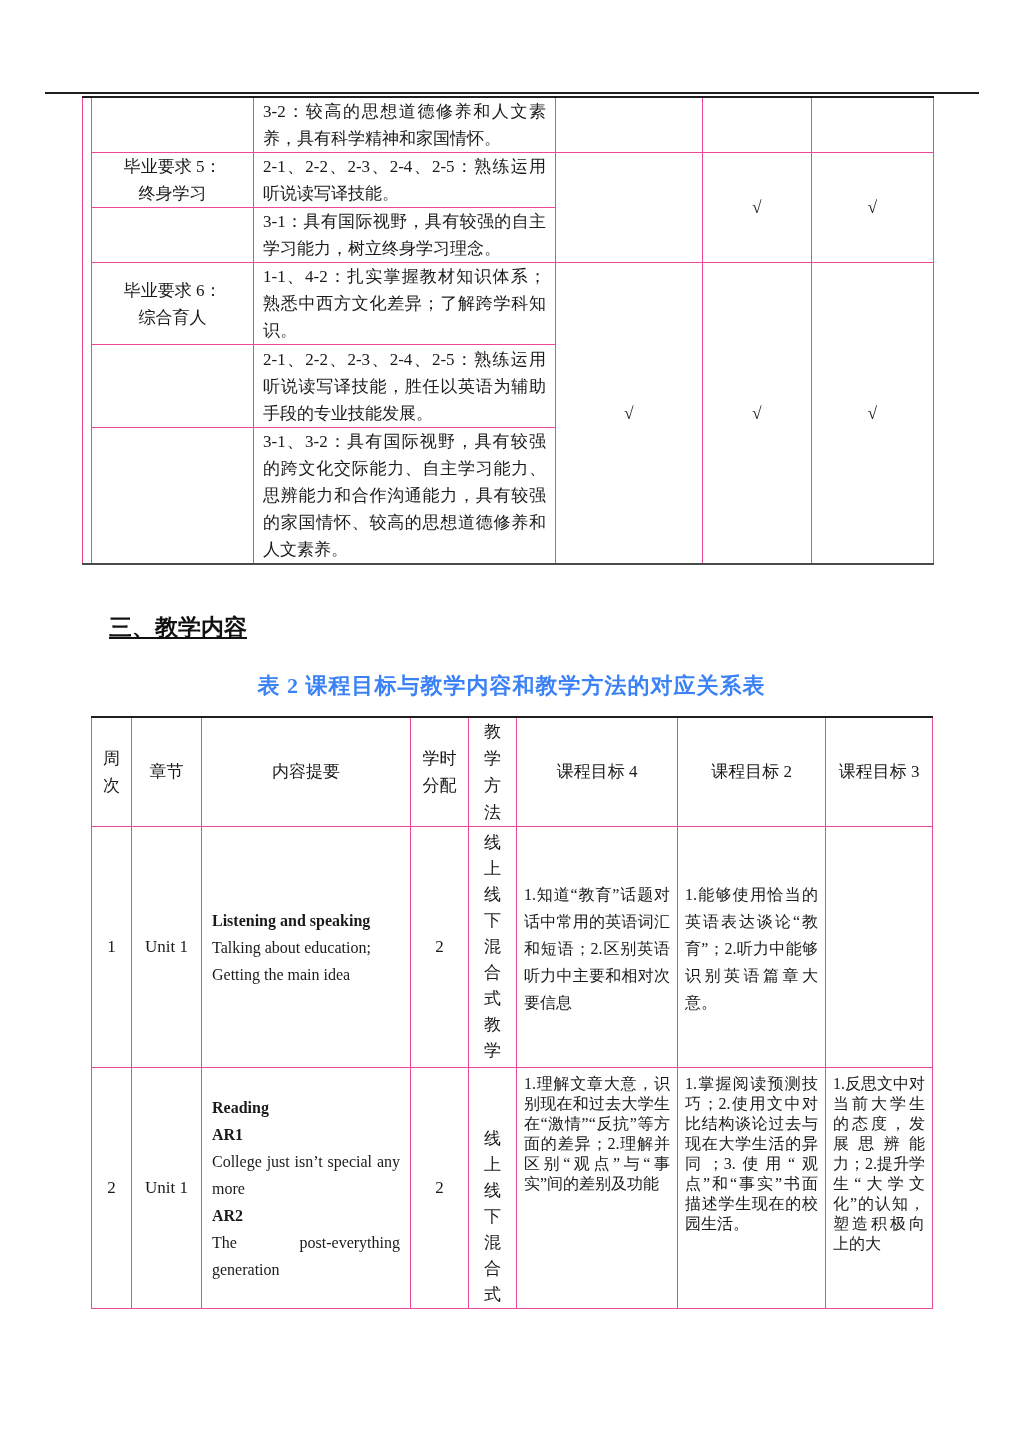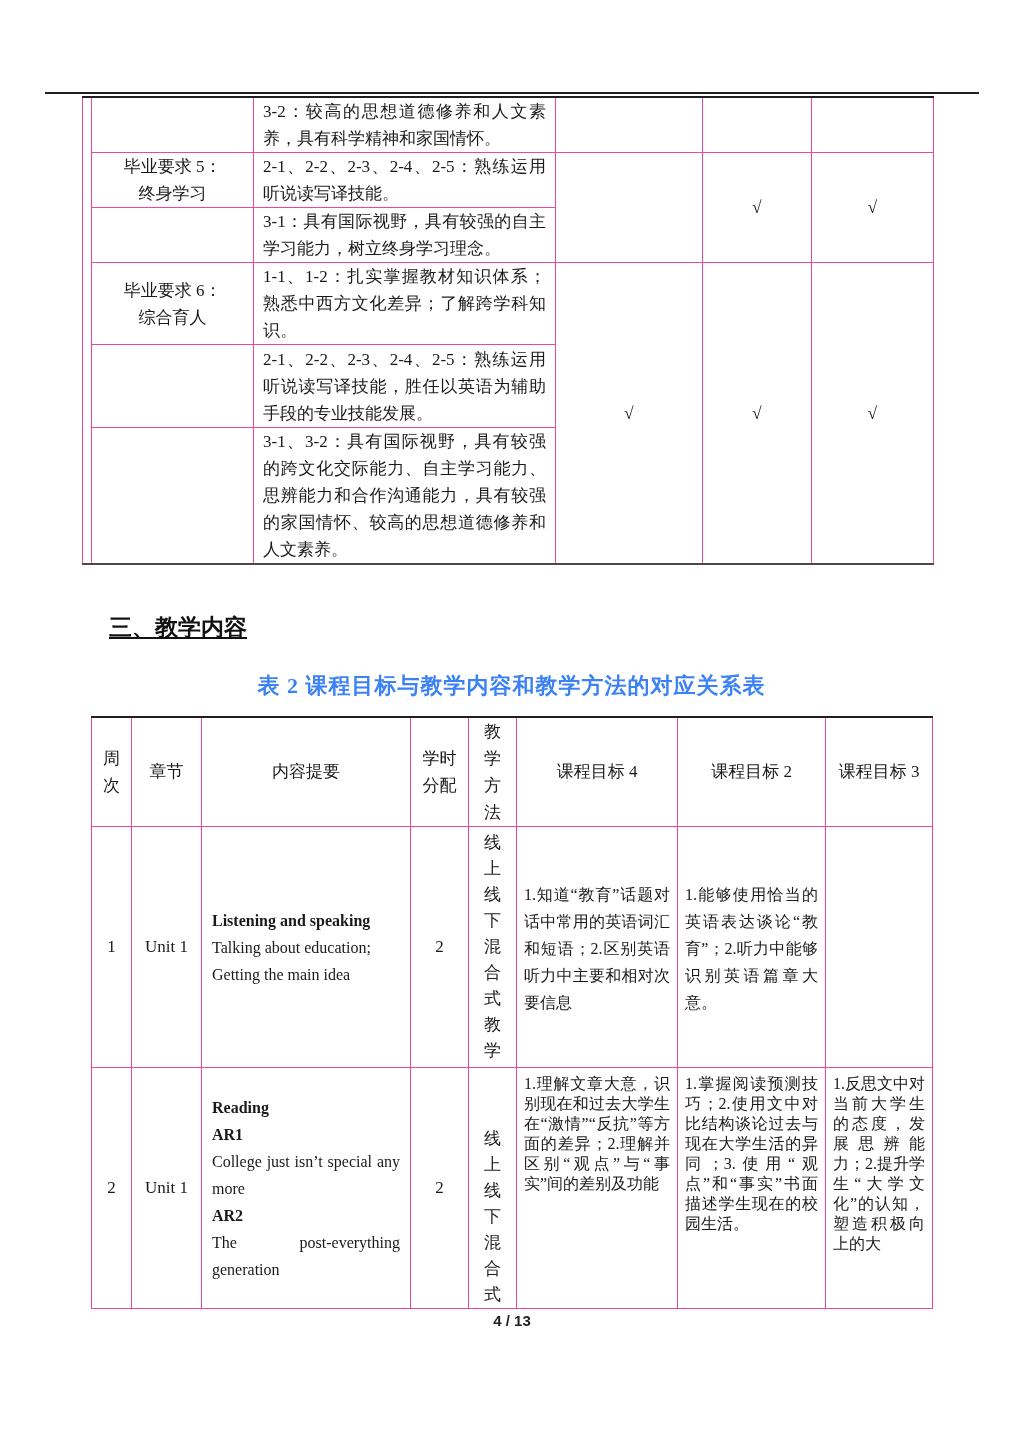--- a/index.html
+++ b/index.html
@@ -86,21 +86,21 @@
     </tr>
     <tr style="height:55px">
       <td class="lbl"></td>
       <td class="txt">3-1：具有国际视野，具有较强的自主学习能力，树立终身学习理念。</td>
     </tr>
     <tr style="height:80px">
       <td class="lbl">
         <div>毕业要求 6：</div>
         <div>综合育人</div>
       </td>
-      <td class="txt">1-1、1-2：扎实掌握教材知识体系；熟悉中西方文化差异；了解跨学科知识。</td>
+      <td class="txt">1-1、4-2：扎实掌握教材知识体系；熟悉中西方文化差异；了解跨学科知识。</td>
       <td rowspan="3" class="chk">√</td>
       <td rowspan="3" class="chk">√</td>
       <td rowspan="3" class="chk">√</td>
     </tr>
     <tr style="height:83px">
       <td class="lbl"></td>
       <td class="txt">2-1、2-2、2-3、2-4、2-5：熟练运用听说读写译技能，胜任以英语为辅助手段的专业技能发展。</td>
     </tr>
     <tr style="height:135px">
       <td class="lbl"></td>
@@ -196,15 +196,14 @@
           </td>
       <td class="goal-top">
             <div class="clipbox">
               <div class="goal">1.反思文中对当前大学生的态度，发展思辨能力；2.提升学生“大学文化”的认知，塑造积极向上的大</div>
             </div>
           </td>
     </tr>
   </tbody>
     </table>
 
-  <div class="footer">4 / 13</div>
 
 </div>
 
 </body></html>

